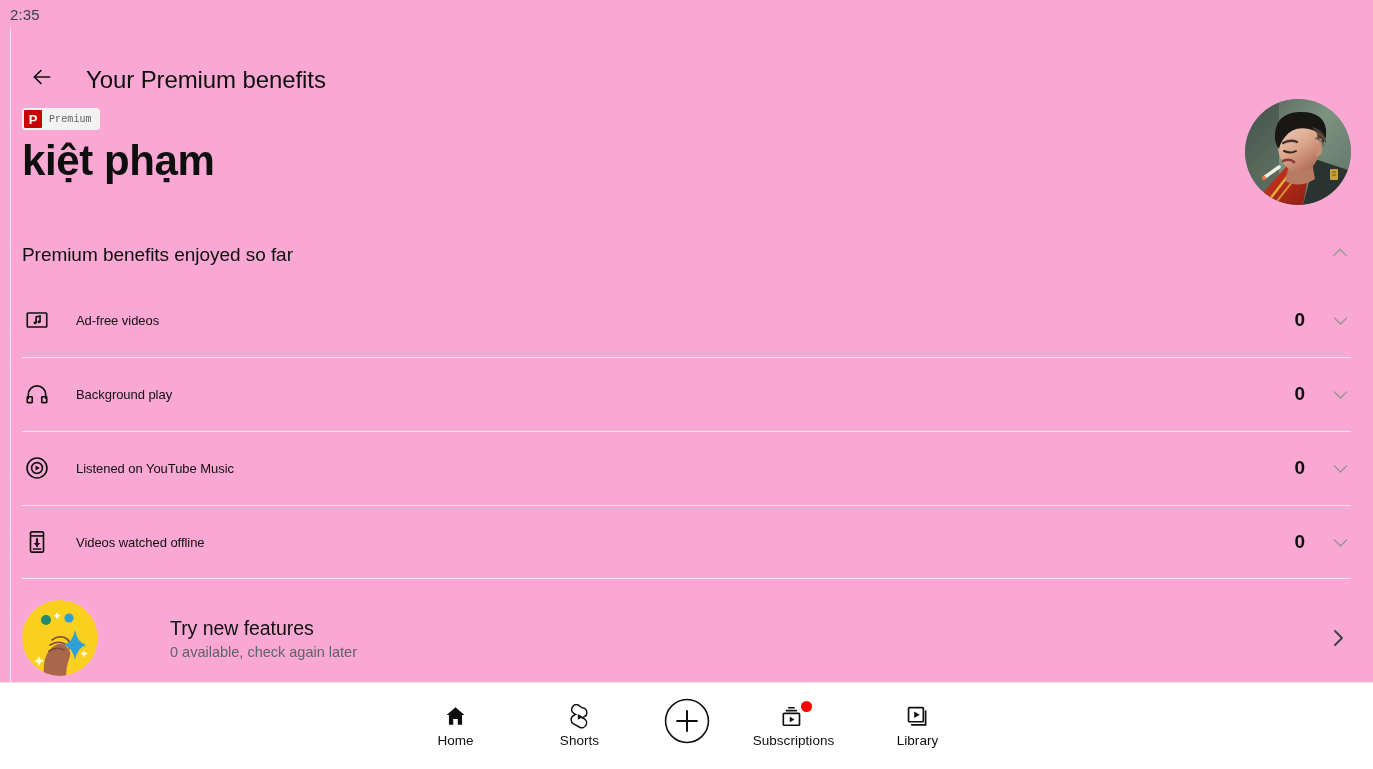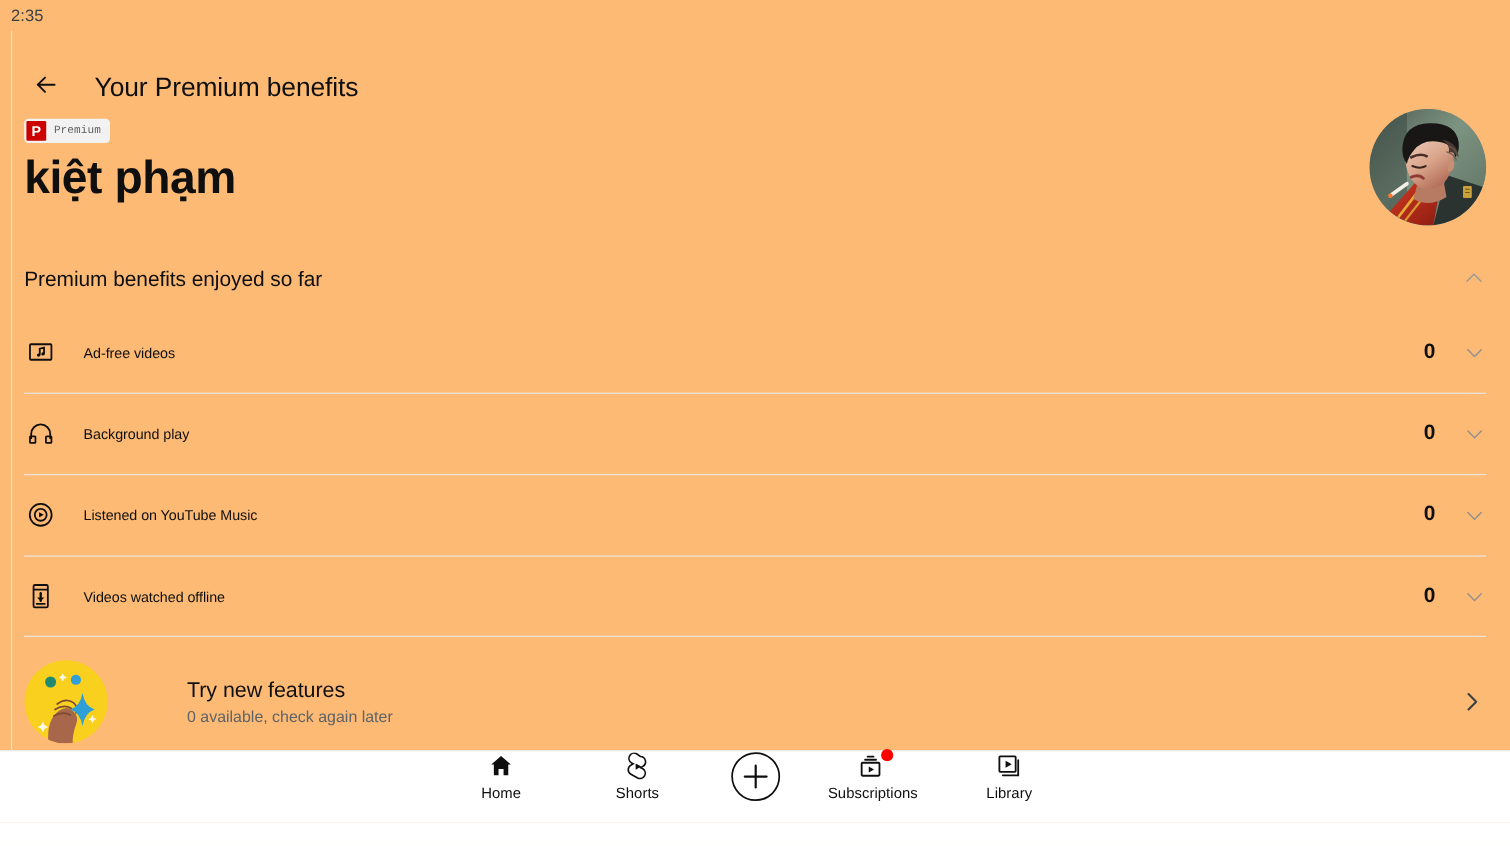--- a/index.html
+++ b/index.html
@@ -10,21 +10,21 @@
     background: #ffffff;
     font-family: "Liberation Sans", sans-serif;
     color: #0f0f0f;
     -webkit-font-smoothing: antialiased;
   }
 
   #app {
     position: relative;
     width: 1373px;
     height: 748px;
-    background: #fdba74;
+    background: #f9a8d4;
   }
 
   
   .statusbar {
     height: 28px;
     display: flex;
     align-items: center;
     padding-left: 10px;
   }
   .statusbar .clock {
@@ -241,21 +241,21 @@
   
   .bottomnav {
     position: absolute;
     left: 0;
     right: 0;
     bottom: 0;
     height: 66px;
     background: #fff;
     border-top: 1px solid #e5e5e5;
     display: flex;
-    align-items: flex-start;
+    align-items: flex-end;
     justify-content: center;
     gap: 0;
   }
   .nav-item {
     width: 124px;
     display: flex;
     flex-direction: column;
     align-items: center;
     justify-content: center;
     cursor: pointer;

